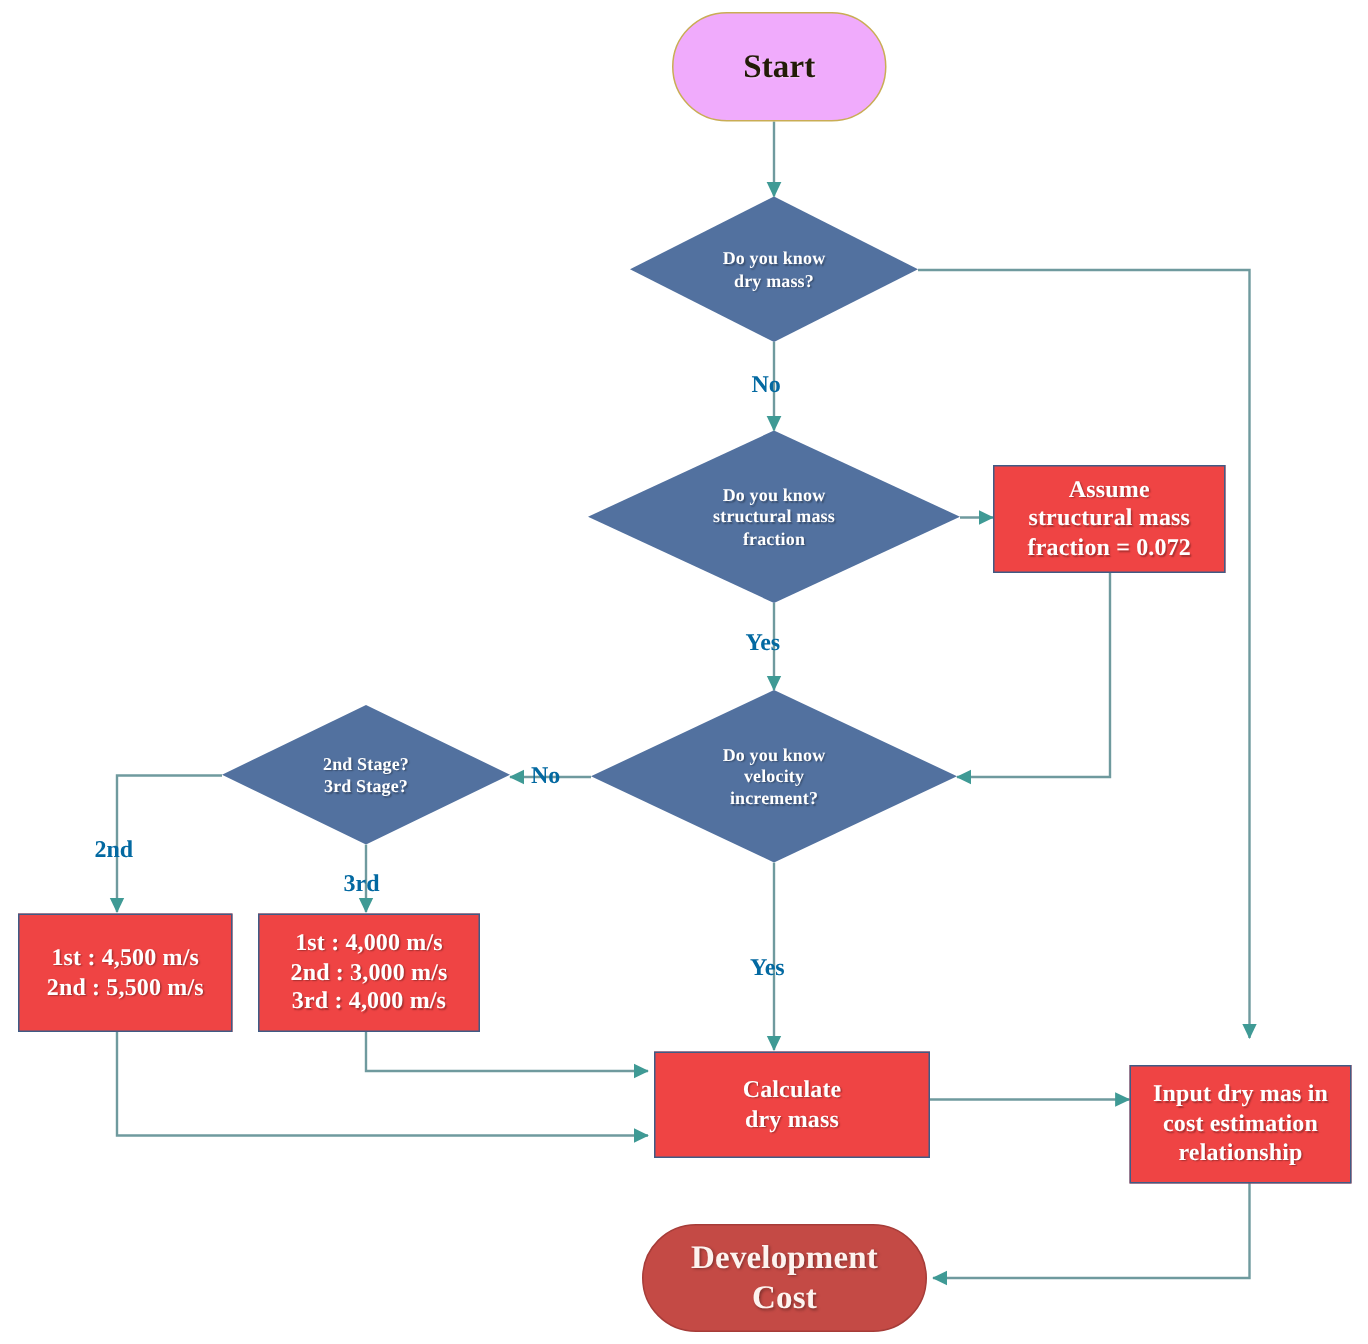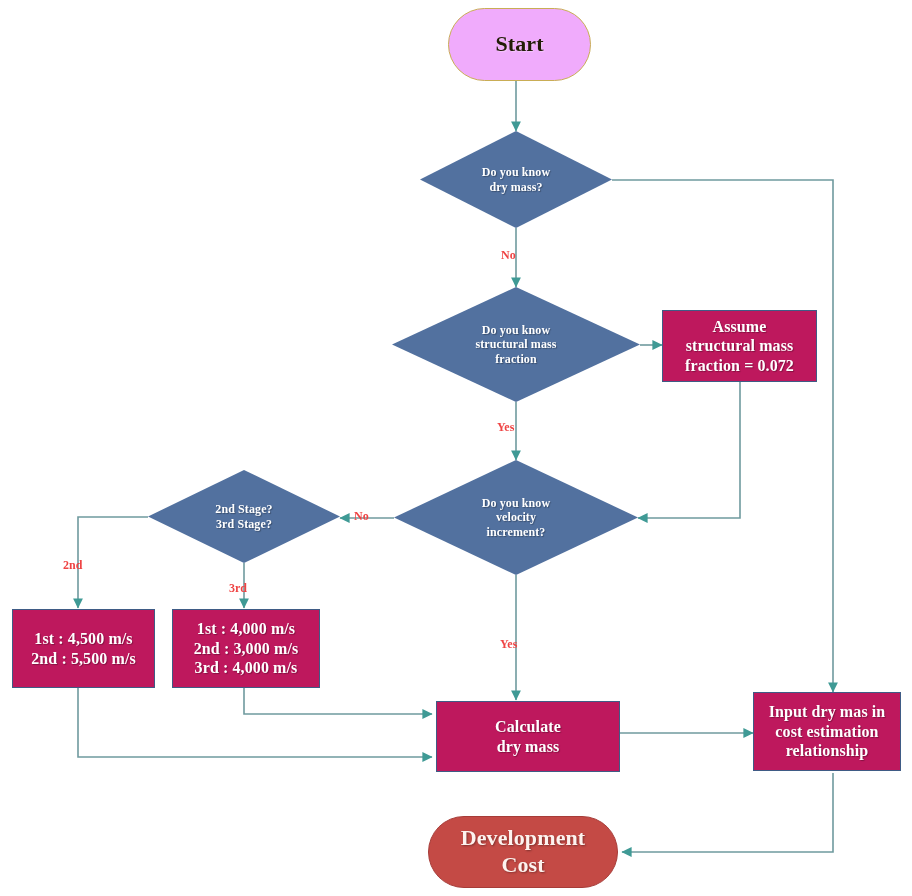--- a/index.html
+++ b/index.html
@@ -59,21 +59,21 @@
   }
   .terminal-end {
     background: #c44a45;
     border: 1px solid #a63c38;
     color: #fdf3ef;
     text-shadow: 1px 1px 2px rgba(0,0,0,0.35);
     justify-content: flex-end;
   }
   
   .process {
-    background: #be185d;
+    background: #ef4444;
     border: 1px solid #3f5b85;
     font-size: 16px;
     text-shadow: 1px 1px 1px rgba(0,0,0,0.3);
   }
   
   .decision {
     background: transparent;
     border: none;
     font-size: 12px;
   }
@@ -85,23 +85,23 @@
     background: #52719f;
     clip-path: polygon(50% 0%, 100% 50%, 50% 100%, 0% 50%);
   }
   .decision .lines {
     position: relative;
     z-index: 2;
     text-shadow: 1px 1px 1px rgba(0,0,0,0.3);
   }
   .edge-label {
     position: absolute;
-    font-size: 12px;
+    font-size: 16px;
     font-weight: bold;
-    color: #ef4444;
+    color: #0369a1;
     background: transparent;
     white-space: nowrap;
     line-height: 1;
   }
 </style>
 </head>
 <body>
 
 <div id="canvas">
 
@@ -204,21 +204,21 @@
     </span>
   </div>
 
   <div class="node process" style="left:436px; top:701px; width:184px; height:71px;">
     <span class="lines">
       <span>Calculate</span>
       <span>dry mass</span>
     </span>
   </div>
 
-  <div class="node process" style="left:753px; top:692px; width:148px; height:79px;">
+  <div class="node process" style="left:753px; top:710px; width:148px; height:79px;">
     <span class="lines">
       <span>Input dry mas in</span>
       <span>cost estimation</span>
       <span>relationship</span>
     </span>
   </div>
 
   <div class="node terminal terminal-end" style="left:428px; top:816px; width:190px; height:72px;">
     <span class="lines">
       <span>Development</span>

